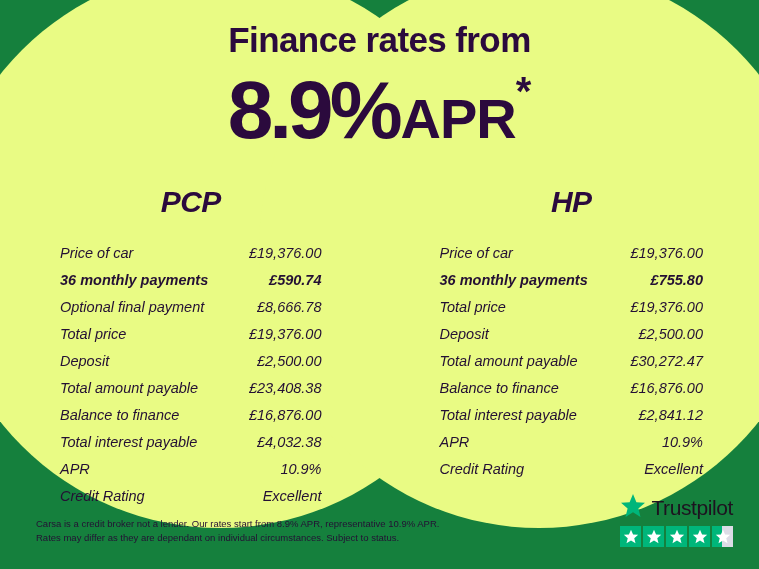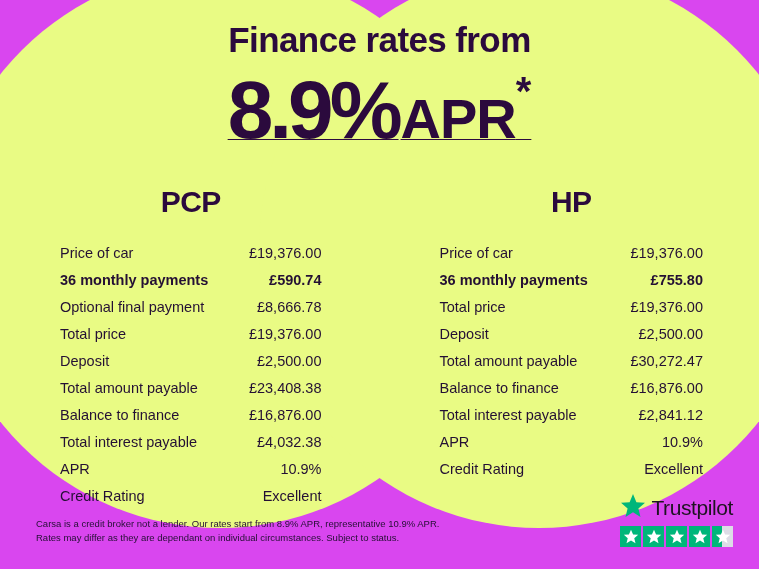--- a/index.html
+++ b/index.html
@@ -10,21 +10,21 @@
     width: 759px;
     height: 569px;
     font-family: "Liberation Sans", sans-serif;
     background: #e9f97a;
     overflow: hidden;
   }
   .page {
     position: relative;
     width: 759px;
     height: 569px;
-    background: #d946ef;
+    background: #15803d;
     overflow: hidden;
   }
   
   .circle {
     position: absolute;
     border-radius: 50%;
     background: #e9fb84;
   }
   .circle-left {
     width: 560px;
@@ -52,21 +52,20 @@
     letter-spacing: -0.6px;
     padding-top: 22px;
     line-height: 1;
   }
   .rate-line {
     text-align: center;
     color: #2b0a3d;
     line-height: 1;
     margin-top: 12px;
     white-space: nowrap;
-    text-decoration: underline;
   }
   .rate-big {
     font-size: 82px;
     font-weight: bold;
     letter-spacing: -4px;
   }
   .rate-apr {
     font-size: 56px;
     font-weight: bold;
     letter-spacing: -1px;
@@ -79,20 +78,21 @@
     position: relative;
     top: 2px;
   }
   .columns {
     display: flex;
     margin-top: 34px;
   }
   .col {
     width: 50%;
     box-sizing: border-box;
+    font-style: italic;
   }
   .col-left { padding: 0 58px 0 60px; }
   .col-right { padding: 0 56px 0 60px; }
   .col-title {
     text-align: center;
     color: #2b0a3d;
     font-size: 30px;
     font-weight: bold;
     letter-spacing: -0.5px;
     margin-bottom: 20px;

